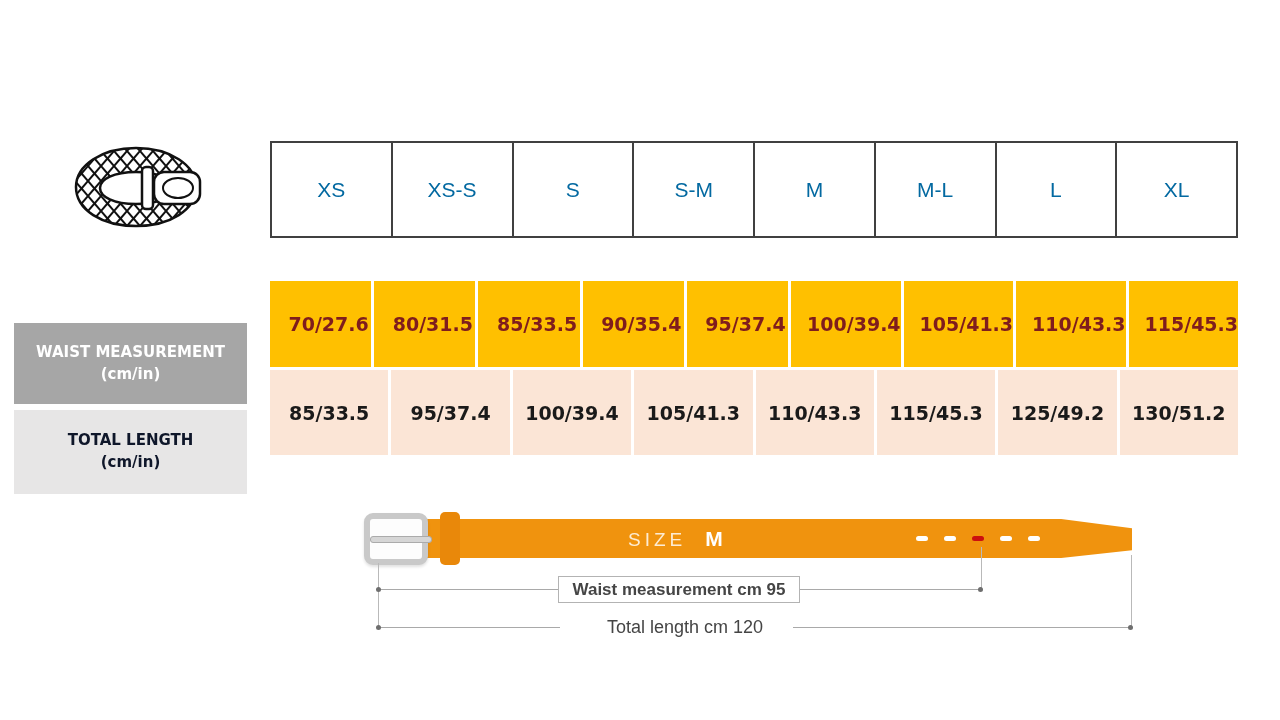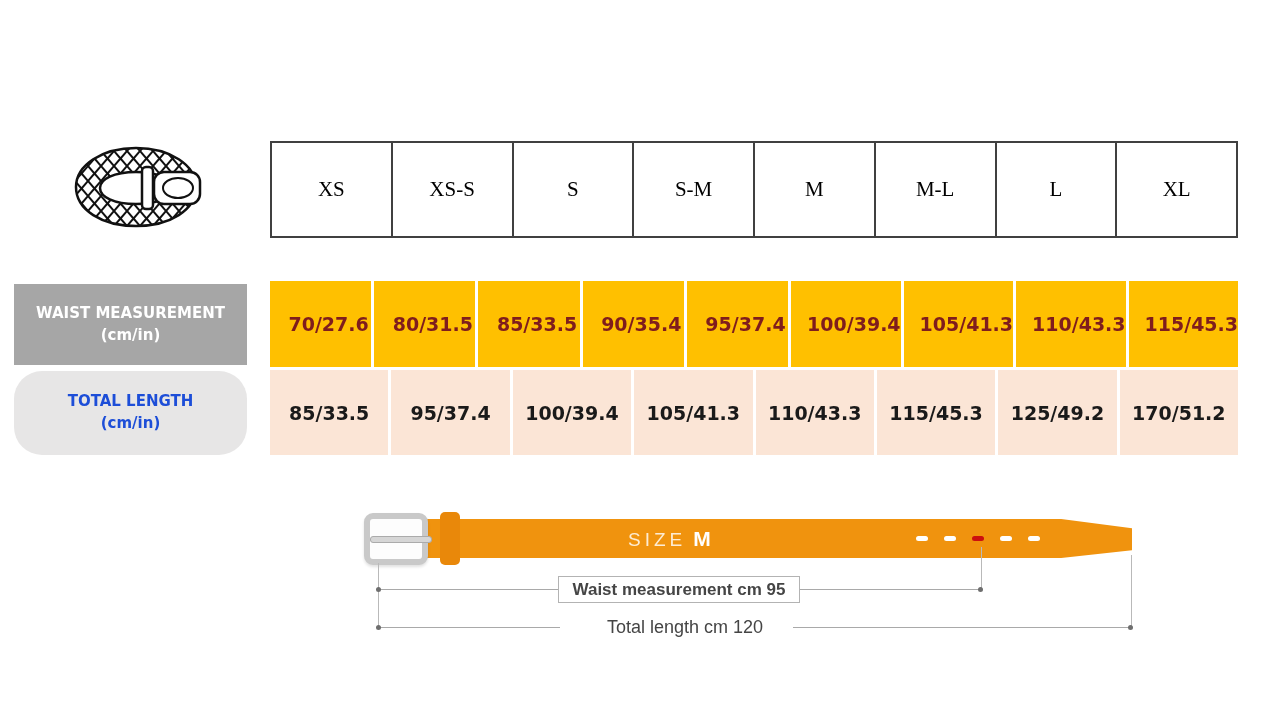--- a/index.html
+++ b/index.html
@@ -3,53 +3,53 @@
 <meta charset="utf-8">
 <style>
   html,body{margin:0;padding:0;background:#fff;}
   .page{position:relative;width:1280px;height:720px;background:#ffffff;overflow:hidden;
         font-family:"Liberation Sans","DejaVu Sans",sans-serif;}
 
   
   .header-row{position:absolute;left:270px;top:141px;width:968px;height:97px;display:flex;
               border:2px solid var(--border-dark);box-sizing:border-box;background:#fff;}
   .hcell{flex:1;display:flex;align-items:center;justify-content:center;
-         font-size:21px;color:#000000;border-right:2px solid var(--border-dark);font-family:Liberation Serif, serif;}
+         font-size:21px;color:#0369a1;border-right:2px solid var(--border-dark);}
   .hcell:last-child{border-right:none;}
 
   .value-row{position:absolute;left:270px;width:968px;display:flex;gap:3px;}
   .waist-row{top:281px;height:86px;}
   .length-row{top:370px;height:85px;}
   .vcell{flex:1;display:flex;align-items:center;justify-content:center;
          font-family:"DejaVu Sans","Liberation Sans",sans-serif;font-weight:bold;font-size:19px;}
   .waist-row .vcell{background:var(--table-gold);color:#7f1d1d;padding-left:16px;}
   .length-row .vcell{background:var(--table-peach);color:#1a1a1a;}
 
   .label-cell{position:absolute;left:14px;width:233px;display:flex;flex-direction:column;
               align-items:center;justify-content:center;text-align:center;
               font-family:"DejaVu Sans","Liberation Sans",sans-serif;font-weight:bold;
-              font-size:15px;line-height:1.45;}
+              font-size:15px;line-height:1.45;margin-top:39px;}
   .label-waist{top:284px;height:81px;background:var(--label-gray);color:#ffffff;}
-  .label-length{top:371px;height:84px;background:var(--label-light-gray);color:#1d4ed8;border-radius:28px;}
+  .label-length{top:371px;height:84px;background:var(--label-light-gray);color:#0f172a;}
 
   
   .belt-icon{position:absolute;left:62px;top:136px;width:152px;height:104px;}
 
   
   .strap{position:absolute;left:424px;top:519px;width:708px;height:39px;
          background:var(--belt-orange);
          clip-path:polygon(0 0,90% 0,100% 24%,100% 80%,90% 100%,0 100%);}
   .buckle{position:absolute;left:364px;top:513px;width:64px;height:52px;box-sizing:border-box;
           border:6px solid var(--buckle-gray);border-radius:9px;background:#fdfdfd;
           box-shadow:0 2px 3px rgba(0,0,0,0.12);}
   .prong{position:absolute;left:370px;top:536px;width:62px;height:7px;background:#d6d6d6;
          border:1px solid #ababab;border-radius:3px;box-sizing:border-box;}
   .keeper{position:absolute;left:440px;top:512px;width:20px;height:53px;
           background:var(--belt-loop-orange);border-radius:5px;}
-  .size-text{position:absolute;left:628px;top:527px;display:flex;align-items:baseline;gap:7px;}
+  .size-text{position:absolute;left:628px;top:527px;display:flex;align-items:baseline;gap:19px;}
   .size-word{font-size:19px;letter-spacing:4px;color:rgba(255,255,255,0.82);}
   .size-value{font-size:21px;font-weight:bold;letter-spacing:1px;color:#ffffff;}
   .holes{position:absolute;left:916px;top:536px;display:flex;gap:16px;}
   .hole{width:12px;height:5px;border-radius:3px;background:#ffffff;}
   .hole.active{background:var(--hole-red);}
 
   
   .vline{position:absolute;width:1px;background:#b9b9b9;}
   .vline-buckle{left:378px;top:563px;height:65px;}
   .vline-hole{left:981px;top:547px;height:43px;}
@@ -126,21 +126,21 @@
   </div>
 
   <div class="value-row length-row">
     <div class="vcell">85/33.5</div>
     <div class="vcell">95/37.4</div>
     <div class="vcell">100/39.4</div>
     <div class="vcell">105/41.3</div>
     <div class="vcell">110/43.3</div>
     <div class="vcell">115/45.3</div>
     <div class="vcell">125/49.2</div>
-    <div class="vcell">170/51.2</div>
+    <div class="vcell">130/51.2</div>
   </div>
 
   <div class="strap"></div>
   <div class="buckle"></div>
   <div class="prong"></div>
   <div class="keeper"></div>
 
   <div class="size-text">
     <span class="size-word">SIZE</span>
     <span class="size-value">M</span>

